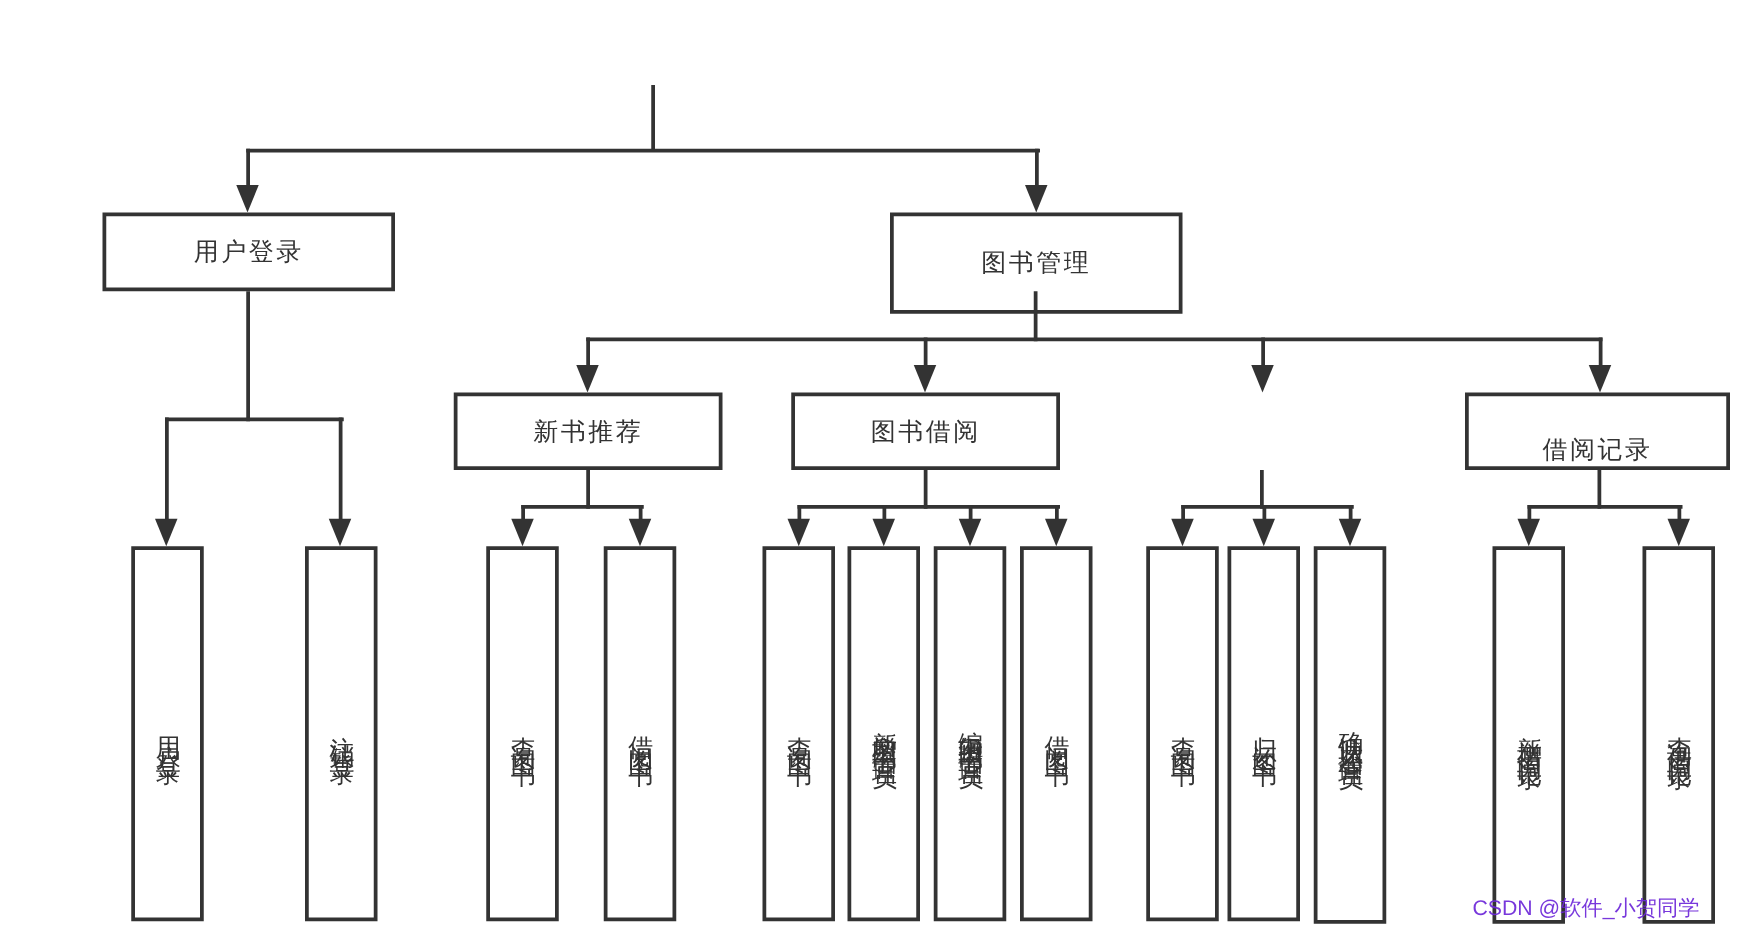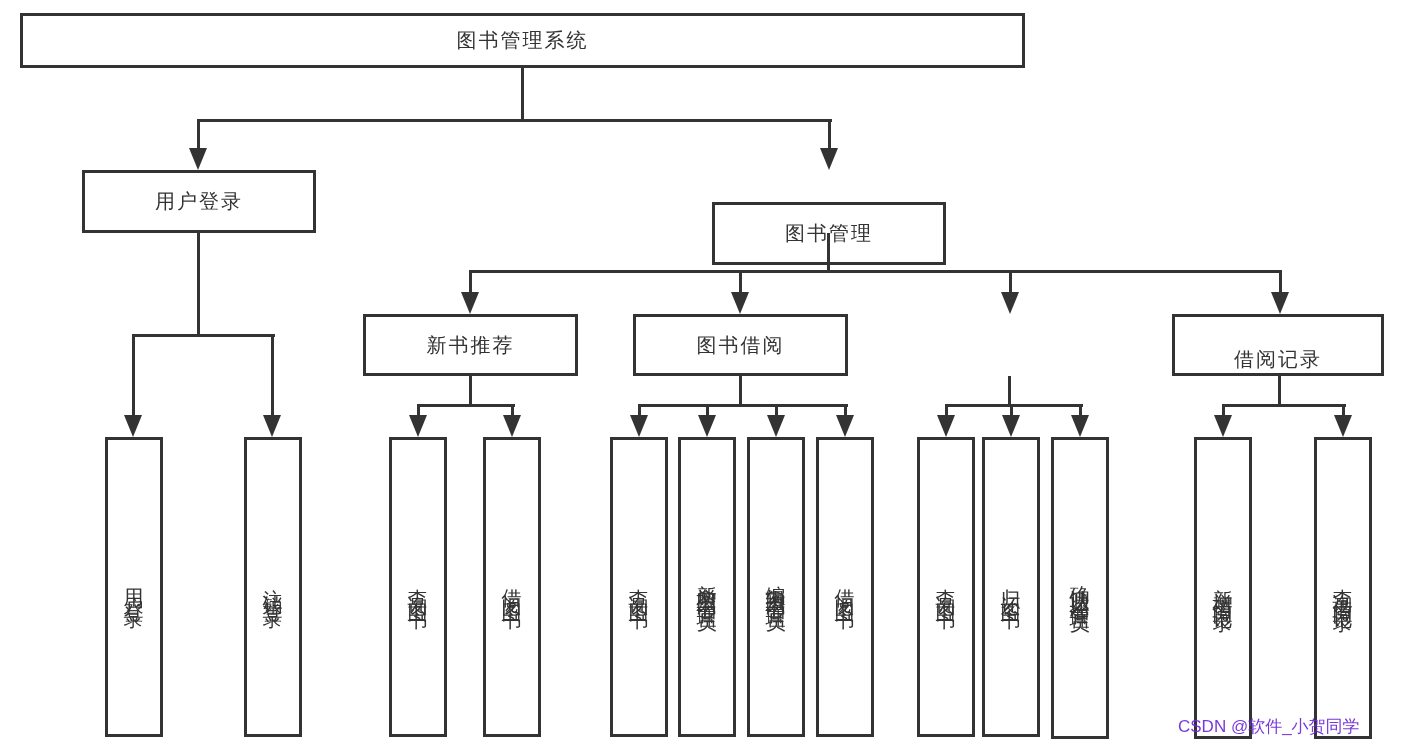--- a/index.html
+++ b/index.html
@@ -50,35 +50,32 @@
     opacity:.92;
     white-space:nowrap;
     z-index:5;
   }
 </style>
 </head>
 <body>
 
 <div id="stage">
 
-  <div class="box" style="left:20px;top:13px;width:1005px;height:55px;">
-    <span class="hlabel">图书管理系统</span>
-  </div>
 
   <div class="vline" style="left:521px;top:68px;height:53px;"></div>
   <div class="hline" style="left:197px;top:119px;width:635px;"></div>
   <div class="vline" style="left:197px;top:119px;height:32px;"></div>
   <div class="arrow" style="left:189px;top:148px;"></div>
   <div class="vline" style="left:828px;top:119px;height:32px;"></div>
   <div class="arrow" style="left:820px;top:148px;"></div>
 
   <div class="box" style="left:82px;top:170px;width:234px;height:63px;">
     <span class="hlabel">用户登录</span>
   </div>
-  <div class="box" style="left:712px;top:170px;width:234px;height:63px;margin-top:32px;">
+  <div class="box" style="left:712px;top:170px;width:234px;height:81px;">
     <span class="hlabel">图书管理</span>
   </div>
 
   <div class="vline" style="left:197px;top:233px;height:104px;"></div>
   <div class="hline" style="left:132px;top:334px;width:143px;"></div>
   <div class="vline" style="left:132px;top:334px;height:84px;"></div>
   <div class="arrow" style="left:124px;top:415px;"></div>
   <div class="vline" style="left:271px;top:334px;height:84px;"></div>
   <div class="arrow" style="left:263px;top:415px;"></div>
 

